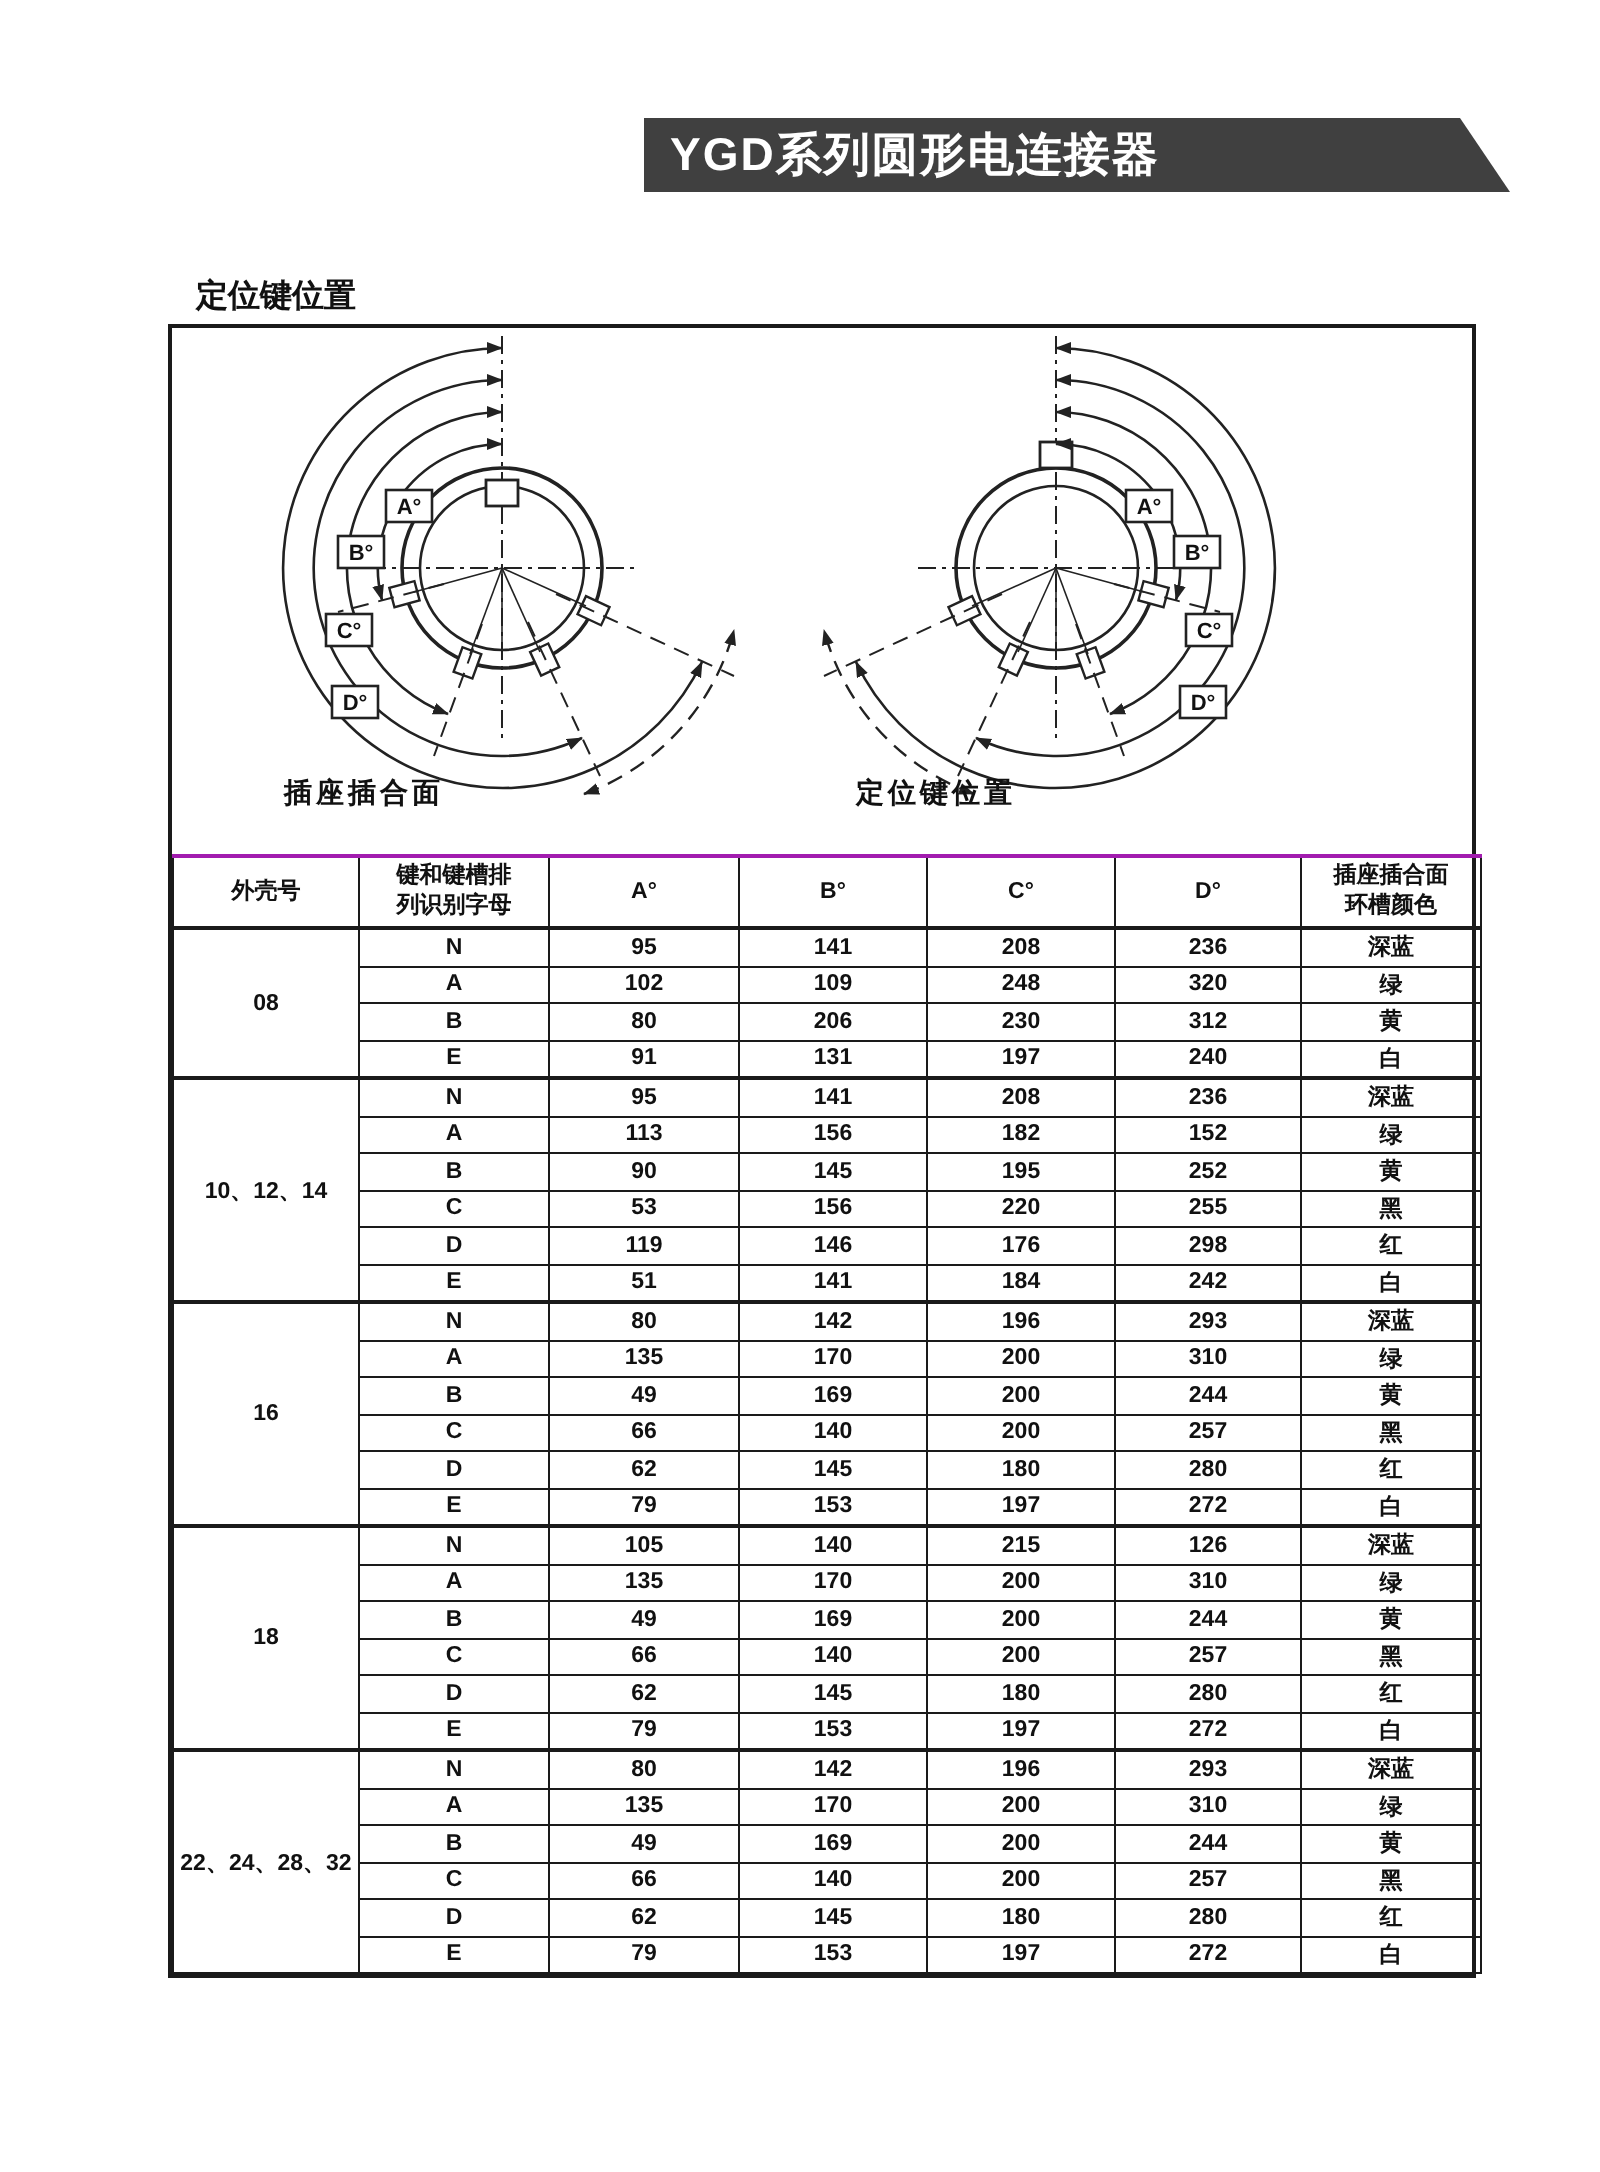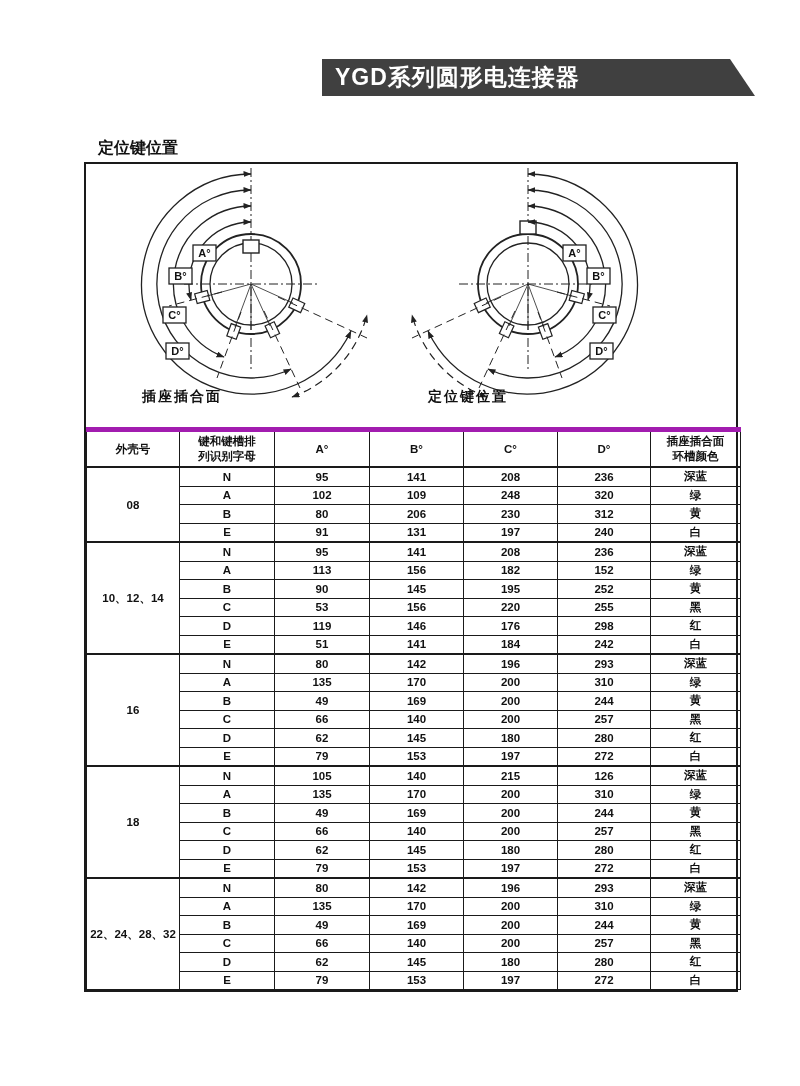--- a/index.html
+++ b/index.html
@@ -30,21 +30,21 @@
   .svg-left{left:30px;top:2px;}
   .svg-right{left:277px;top:2px;}
   .caption{
     position:absolute;top:224px;width:200px;text-align:left;
     font-size:14px;font-weight:700;color:#111;letter-spacing:2px;
   }
   .caption.left{left:56px;}
   .caption.right{left:342px;}
   table{
     width:100%;border-collapse:collapse;table-layout:fixed;
-    border-top:5px solid #a21caf;
+    border-top:2px solid #a21caf;
   }
   th,td{
     border:1px solid #1a1a1a;text-align:center;vertical-align:middle;
     padding:0;color:#111;
   }
   thead th{height:34px;font-size:11.5px;font-weight:700;line-height:1.3;}
   tbody td{height:17.5px;font-size:11.5px;font-weight:700;}
   tbody tr.group-start td{border-top-width:2px;}
   .diag-line{stroke:#222;fill:none;}
   .lbl-box{fill:#ffffff;stroke:#222;stroke-width:1.3;}

